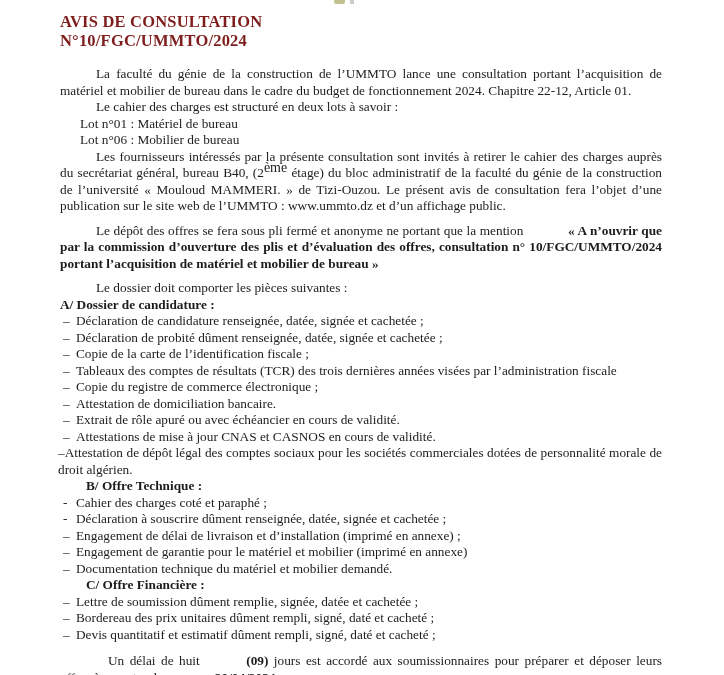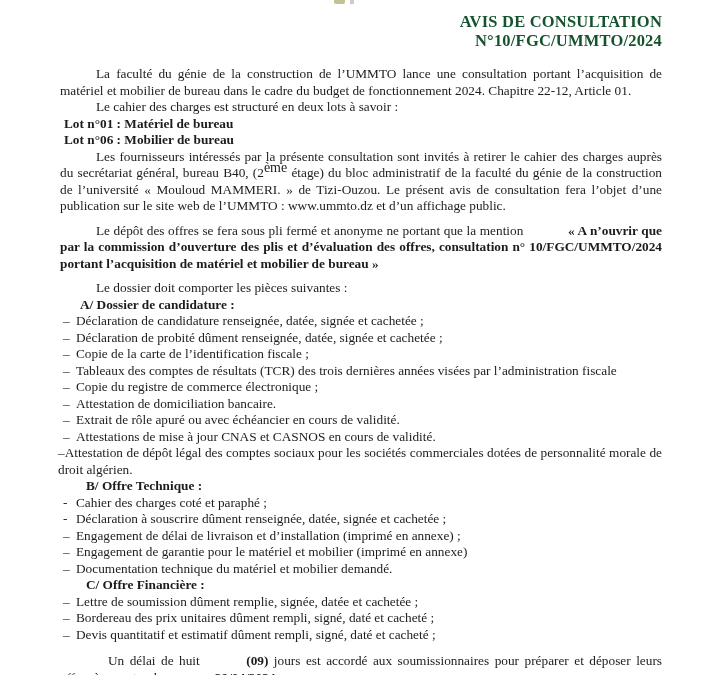--- a/index.html
+++ b/index.html
@@ -15,36 +15,36 @@
     font-size: 13.3px;
     line-height: 16.5px;
     color: #1c1c1c;
     text-rendering: optimizeLegibility;
   }
   .logo-frag { position: absolute; top: 0; left: 334px; height: 5px; }
   .logo-frag .blob1 { position: absolute; top: 0; left: 0; width: 11px; height: 4px; background: #b5b276; opacity: .8; border-radius: 0 0 2px 2px; }
   .logo-frag .blob2 { position: absolute; top: 0; left: 16px; width: 4px; height: 4px; background: #a8a8a8; opacity: .6; }
   .doc-title {
     padding-top: 12px;
-    text-align: right;
+    text-align: left;
     font-weight: 700;
     font-size: 16.5px;
     line-height: 19px;
-    color: #14532d;
+    color: #7f1d1d;
     letter-spacing: .2px;
   }
   .gap8  { height: 8px; }
   .gap10 { height: 10px; }
   .gap16 { height: 16px; }
   .just   { text-align: justify; }
   .indent { text-indent: 36px; }
   .indent-lg { text-indent: 48px; }
   .bold   { font-weight: 700; margin-left: 41px; }
-  .lot-line { font-weight: 700; margin-left: 4px; }
-  .sec-head   { font-weight: 700; margin-left: 20px; }
+  .lot-line { font-weight: 400; margin-left: 20px; }
+  .sec-head   { font-weight: 700; }
   .sec-head.inset { margin-left: 26px; }
   .li { display: flex; }
   .li .mk { flex: 0 0 16px; padding-left: 3px; }
   .li .tx { flex: 1 1 auto; }
   .wrapped-li { text-align: justify; margin-left: -2px; }
   sup { font-size: 14px; line-height: 0; vertical-align: super; }
 </style>
 </head>
 <body>
 

